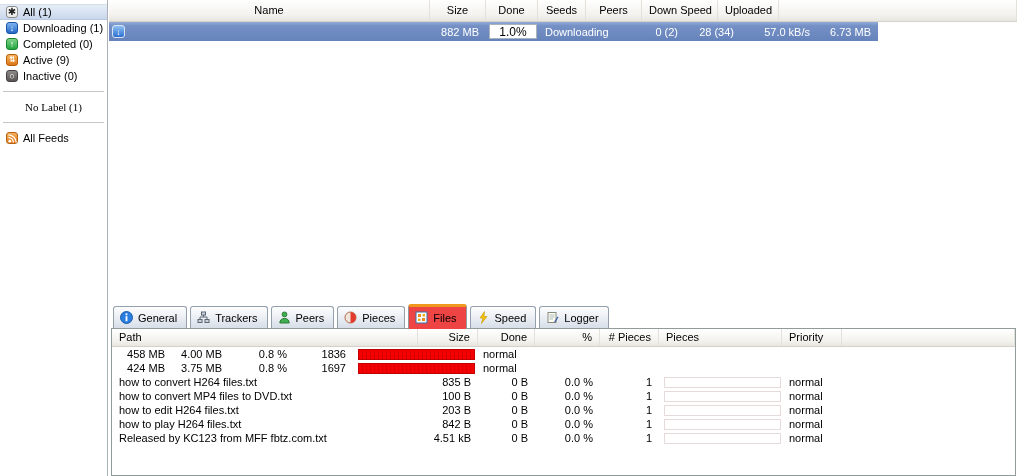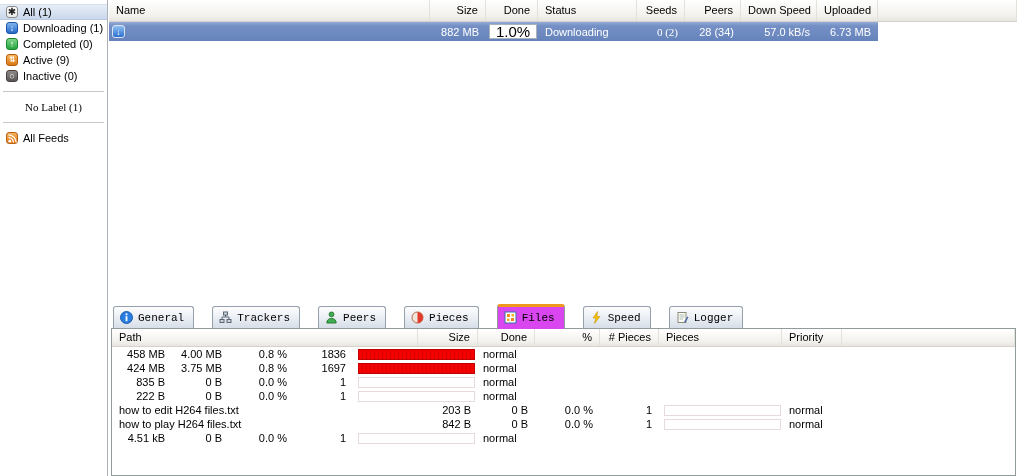--- a/index.html
+++ b/index.html
@@ -35,50 +35,50 @@
   .sicon.up    { background:linear-gradient(#7fd48b,#22a53c); border:1px solid #1b8531; }
   .sicon.act   { background:linear-gradient(#f7b55e,#dd7714); border:1px solid #b45f0d; font-size:8px; }
   .sicon.inact { background:linear-gradient(#8f8a8a,#5a5454); border:1px solid #454040; }
   .sicon.rss   { background:linear-gradient(#f6b05a,#e07b1d); border:1px solid #b86314; }
 
   
   #main-list { position:absolute; left:109px; top:0; width:908px; height:302px; background:#fff; }
   .lheader { display:flex; height:22px; background:linear-gradient(#ffffff,#f3f2ee 70%,#e7e6e0); border-bottom:1px solid #d5d2ca; }
   .lheader .hcell {
     padding:4px 7px 12px 7px; border-right:1px solid #e3e1d9; height:100%;
-    white-space:nowrap; overflow:hidden;
+    white-space:nowrap; overflow:hidden;text-align:center;
   }
   .r { text-align:right; }
   #torrent-row {
     position:absolute; left:0; top:22px; width:769px; height:19px;
     background:linear-gradient(#93abd8,#7590c5 20%,#6583bb);
     color:#fff; display:flex; align-items:center; cursor:default;
   }
   #torrent-row .cell { white-space:nowrap; overflow:hidden; }
   .tr-icon {
     width:13px; height:13px; border-radius:3px; margin:0 4px 0 3px; flex:0 0 13px;
     background:linear-gradient(#8fc0f2,#2a6fd0); border:1px solid #d9e4f5;
     color:#fff; font-size:9px; font-weight:bold; display:flex; align-items:center; justify-content:center;
   }
   .progress-box {
     width:48px; height:15px; margin-left:2px;
     background:#fff; border:1px solid #aab2bc; color:#000;
-    display:flex; align-items:center; justify-content:center; font-size:15px;
-  }
-
-  
-  #tabbar { position:absolute; left:111px; top:303px; height:25px; display:flex; align-items:flex-end; gap:18px; padding-left:2px;font-family:Liberation Mono, monospace; }
+    display:flex; align-items:center; justify-content:center; font-size:12px;
+  }
+
+  
+  #tabbar { position:absolute; left:111px; top:303px; height:25px; display:flex; align-items:flex-end; gap:3px; padding-left:2px; }
   .tab {
     display:flex; align-items:center; gap:5px; height:22px; padding:0 9px 0 6px;
     background:linear-gradient(#fdfdfe,#e9edf3 55%,#d7dee8);
     border:1px solid #95a0ad; border-bottom:none; border-radius:3px 3px 0 0;
     cursor:default; white-space:nowrap;
   }
   .tab.active {
-    height:25px; background:#d946ef; border-color:#919b9c;
+    height:25px; background:#ef4444; border-color:#919b9c;
     border-top:3px solid #f0981e; position:relative; z-index:3; margin-bottom:-1px; padding-bottom:1px;
   }
   .ticon { width:13px; height:13px; flex:0 0 13px; display:block; }
 
   
   #files-panel {
     position:absolute; left:111px; top:328px; width:905px; height:148px;
     border:1px solid #919b9c; background:#fff; overflow:hidden;
   }
   .fheader { display:flex; height:18px; background:linear-gradient(#ffffff,#f3f2ee 70%,#e7e6e0); border-bottom:1px solid #d5d2ca; }
@@ -144,40 +144,39 @@
     </span>
     <span>All Feeds</span>
   </div>
 </div>
 
 <div id="main-list">
   <div class="lheader">
     <div class="hcell c-name">Name</div>
     <div class="hcell c-size r">Size</div>
     <div class="hcell c-done r">Done</div>
-    <div class="hcell c-status">Status</div>
     <div class="hcell c-seeds r">Seeds</div>
     <div class="hcell c-peers r">Peers</div>
     <div class="hcell c-dspeed r">Down Speed</div>
     <div class="hcell c-upl r">Uploaded</div>
     <div class="hcell c-fill"></div>
   </div>
 
   <div id="torrent-row">
     <div class="cell c-name" style="display:flex;align-items:center;">
       <span class="tr-icon">↓</span>
     </div>
     <div class="cell c-size r" style="padding:0 7px;">882 MB</div>
     <div class="cell c-done" style="display:flex;justify-content:center;">
       <span class="progress-box">
         <span>1.0%</span>
       </span>
     </div>
     <div class="cell c-status" style="padding:0 7px;">Downloading</div>
-    <div class="cell c-seeds r" style="padding:0 7px;font-family:Liberation Serif, serif;">0 (2)</div>
+    <div class="cell c-seeds r" style="padding:0 7px;">0 (2)</div>
     <div class="cell c-peers r" style="padding:0 7px;">28 (34)</div>
     <div class="cell c-dspeed r" style="padding:0 7px;">57.0 kB/s</div>
     <div class="cell c-upl r" style="padding:0 7px;">6.73 MB</div>
   </div>
 </div>
 
 <div id="tabbar">
   <div class="tab">
     <svg class="ticon" viewBox="0 0 13 13">
         <circle cx="6.5" cy="6.5" r="6" fill="#2a7de0" stroke="#1b5cab"></circle>
@@ -268,34 +267,36 @@
       <div class="cell f-num r">1697</div>
       <div class="f-pieces">
         <div class="pieces-bar full">
           <div class="pieces-fill" style="width: 100%;"></div>
         </div>
       </div>
       <div class="cell f-prio">normal</div>
     </div>
 
     <div class="frow">
+      <div class="cell f-path">how to convert H264 files.txt</div>
       <div class="cell f-size r">835 B</div>
       <div class="cell f-done r">0 B</div>
       <div class="cell f-pct r">0.0 %</div>
       <div class="cell f-num r">1</div>
       <div class="f-pieces">
         <div class="pieces-bar">
           <div class="pieces-fill" style="width: 0%;"></div>
         </div>
       </div>
       <div class="cell f-prio">normal</div>
     </div>
 
     <div class="frow">
-      <div class="cell f-size r">222 B</div>
+      <div class="cell f-path">how to convert MP4 files to DVD.txt</div>
+      <div class="cell f-size r">100 B</div>
       <div class="cell f-done r">0 B</div>
       <div class="cell f-pct r">0.0 %</div>
       <div class="cell f-num r">1</div>
       <div class="f-pieces">
         <div class="pieces-bar">
           <div class="pieces-fill" style="width: 0%;"></div>
         </div>
       </div>
       <div class="cell f-prio">normal</div>
     </div>
@@ -322,20 +323,21 @@
       <div class="cell f-num r">1</div>
       <div class="f-pieces">
         <div class="pieces-bar">
           <div class="pieces-fill" style="width: 0%;"></div>
         </div>
       </div>
       <div class="cell f-prio">normal</div>
     </div>
 
     <div class="frow">
+      <div class="cell f-path">Released by KC123 from MFF fbtz.com.txt</div>
       <div class="cell f-size r">4.51 kB</div>
       <div class="cell f-done r">0 B</div>
       <div class="cell f-pct r">0.0 %</div>
       <div class="cell f-num r">1</div>
       <div class="f-pieces">
         <div class="pieces-bar">
           <div class="pieces-fill" style="width: 0%;"></div>
         </div>
       </div>
       <div class="cell f-prio">normal</div>

